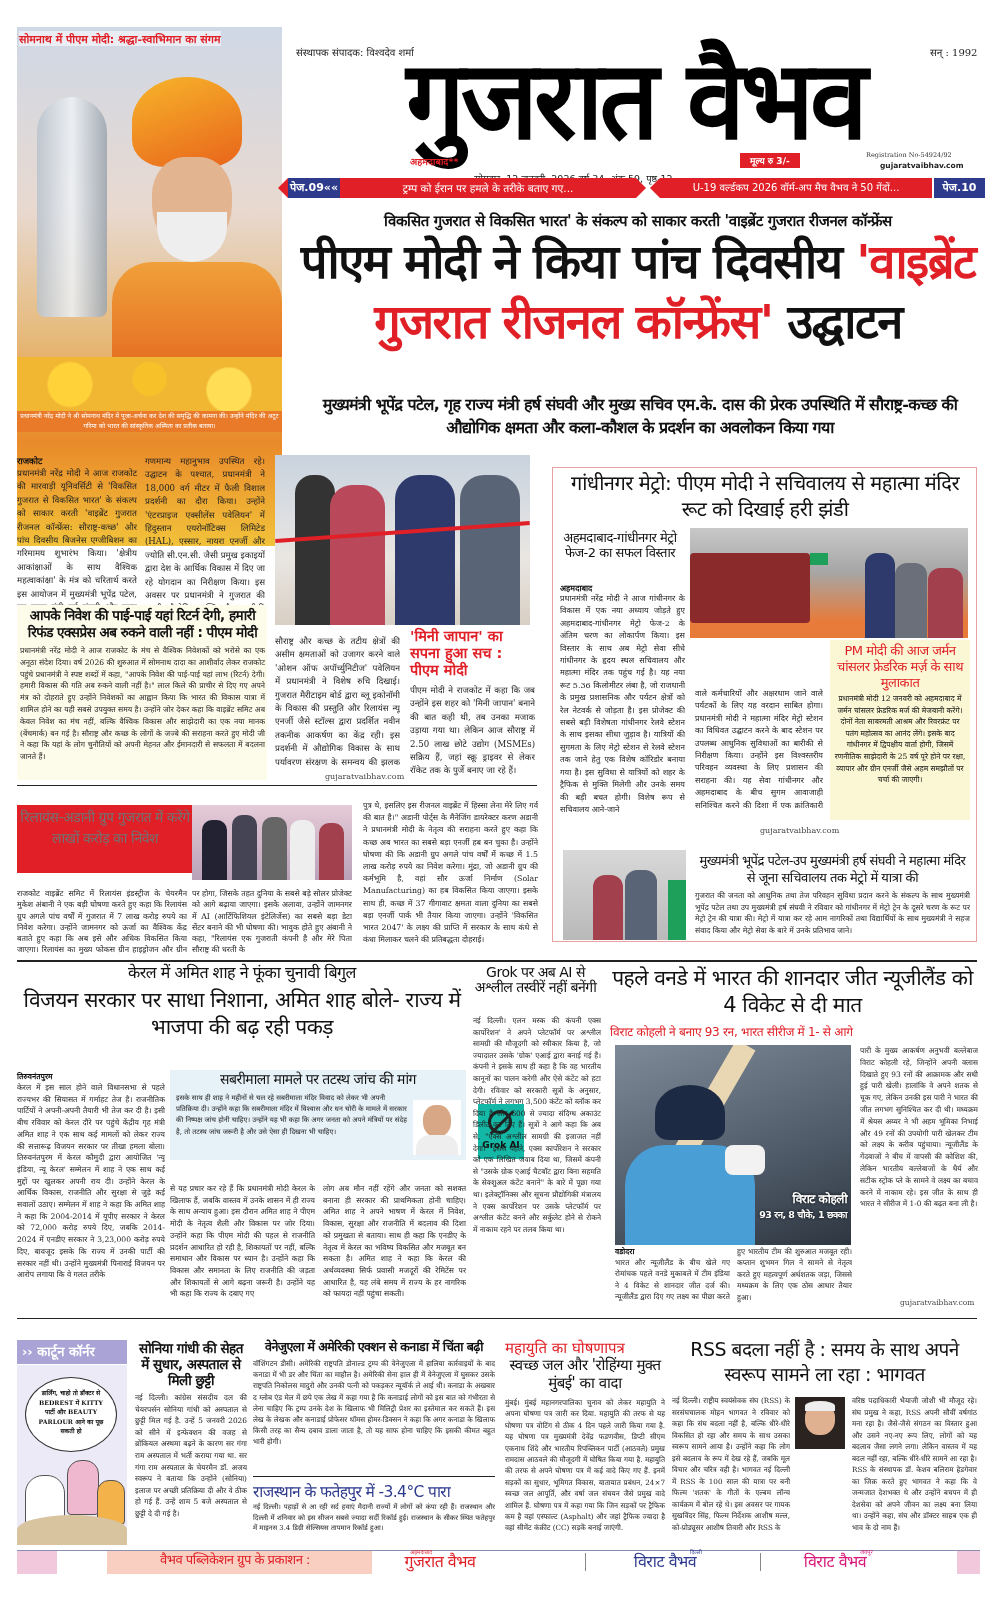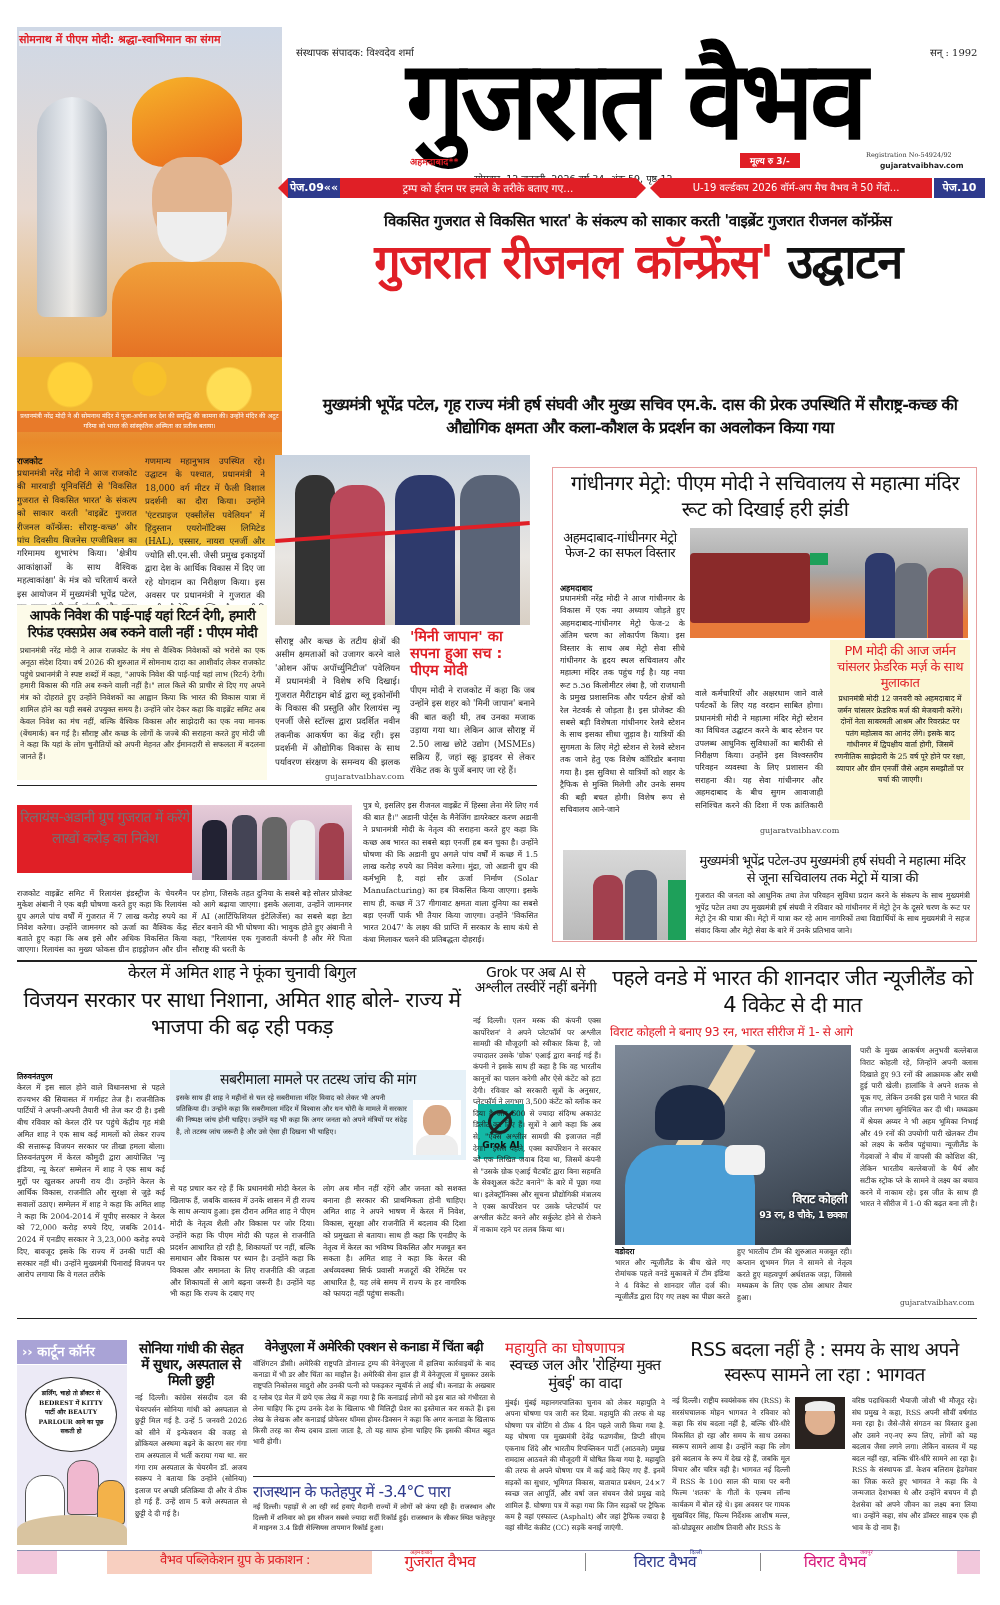--- a/index.html
+++ b/index.html
@@ -43,20 +43,21 @@
   <div class="abs" style="left:348px;top:0;width:0;height:0;border-top:10px solid transparent;border-bottom:10px solid transparent;border-left:10px solid #e01f26"></div>
 </div>
 <div class="abs" style="left:660px;top:178px;width:325px;height:20px;">
   <div class="abs" style="left:-10px;top:0;width:0;height:0;border-top:10px solid transparent;border-bottom:10px solid transparent;border-right:10px solid #e01f26"></div>
   <div class="abs sans" style="left:0;top:0;width:272px;height:20px;background:#e01f26;color:#fff;font-size:10px;line-height:20px;text-align:center;white-space:nowrap;overflow:hidden">U-19 वर्ल्डकप 2026 वॉर्म-अप मैच वैभव ने 50 गेंदों...</div>
   <div class="abs sans" style="left:274px;top:0;width:51px;height:20px;background:#2e3a8c;color:#fff;font-size:11px;font-weight:bold;line-height:20px;text-align:center">पेज.10 ««</div>
 </div>
 
 <div class="abs sans" style="left:288px;top:210px;width:700px;font-size:15px;font-weight:bold;text-align:center;white-space:nowrap;letter-spacing:-0.4px">विकसित गुजरात से विकसित भारत' के संकल्प को साकार करती 'वाइब्रेंट गुजरात रीजनल कॉन्फ्रेंस</div>
 <div class="abs hl" style="left:288px;top:232px;width:700px;font-size:47px;line-height:60px;white-space:nowrap;letter-spacing:-1.5px">
+  <div><span>पीएम मोदी ने किया पांच दिवसीय </span><span class="red">'वाइब्रेंट</span></div>
   <div><span class="red">गुजरात रीजनल कॉन्फ्रेंस'</span><span> उद्घाटन</span></div>
 </div>
 <div class="abs hl" style="left:300px;top:393px;width:680px;font-size:16px;line-height:23px;letter-spacing:-0.6px">मुख्यमंत्री भूपेंद्र पटेल, गृह राज्य मंत्री हर्ष संघवी और मुख्य सचिव एम.के. दास की प्रेरक उपस्थिति में सौराष्ट्र-कच्छ की औद्योगिक क्षमता और कला-कौशल के प्रदर्शन का अवलोकन किया गया</div>
 
 <div class="abs serif" style="left:17px;top:455px;font-size:8.6px;font-weight:bold">राजकोट</div>
 <div class="abs body-text" style="left:17px;top:467px;width:120px;height:138px;overflow:hidden">प्रधानमंत्री नरेंद्र मोदी ने आज राजकोट की मारवाड़ी यूनिवर्सिटी से 'विकसित गुजरात से विकसित भारत' के संकल्प को साकार करती 'वाइब्रेंट गुजरात रीजनल कॉन्फ्रेंस: सौराष्ट्र-कच्छ' और पांच दिवसीय बिजनेस एग्जीबिशन का गरिमामय शुभारंभ किया। 'क्षेत्रीय आकांक्षाओं के साथ वैश्विक महत्वाकांक्षा' के मंत्र को चरितार्थ करते इस आयोजन में मुख्यमंत्री भूपेंद्र पटेल, गृह राज्य मंत्री हर्ष संघवी और मुख्य सचिव एम.के. दास सहित कई</div>
 <div class="abs body-text" style="left:145px;top:455px;width:120px;height:150px;overflow:hidden">गणमान्य महानुभाव उपस्थित रहे। उद्घाटन के पश्चात, प्रधानमंत्री ने 18,000 वर्ग मीटर में फैली विशाल प्रदर्शनी का दौरा किया। उन्होंने 'एंटरप्राइज एक्सीलेंस पवेलियन' में हिंदुस्तान एयरोनॉटिक्स लिमिटेड (HAL), एस्सार, नायरा एनर्जी और ज्योति सी.एन.सी. जैसी प्रमुख इकाइयों द्वारा देश के आर्थिक विकास में दिए जा रहे योगदान का निरीक्षण किया। इस अवसर पर प्रधानमंत्री ने गुजरात की बढ़ती औद्योगिक शक्ति और तकनीकी प्रगति की सराहना की।</div>
 
 <div class="abs photo" style="left:275px;top:455px;width:255px;height:170px;background:linear-gradient(180deg,#c9d3df,#e9e6e2 60%,#d8cfc4)">
   <div class="abs" style="left:20px;top:20px;width:40px;height:150px;background:#333;border-radius:18px 18px 0 0"></div>

